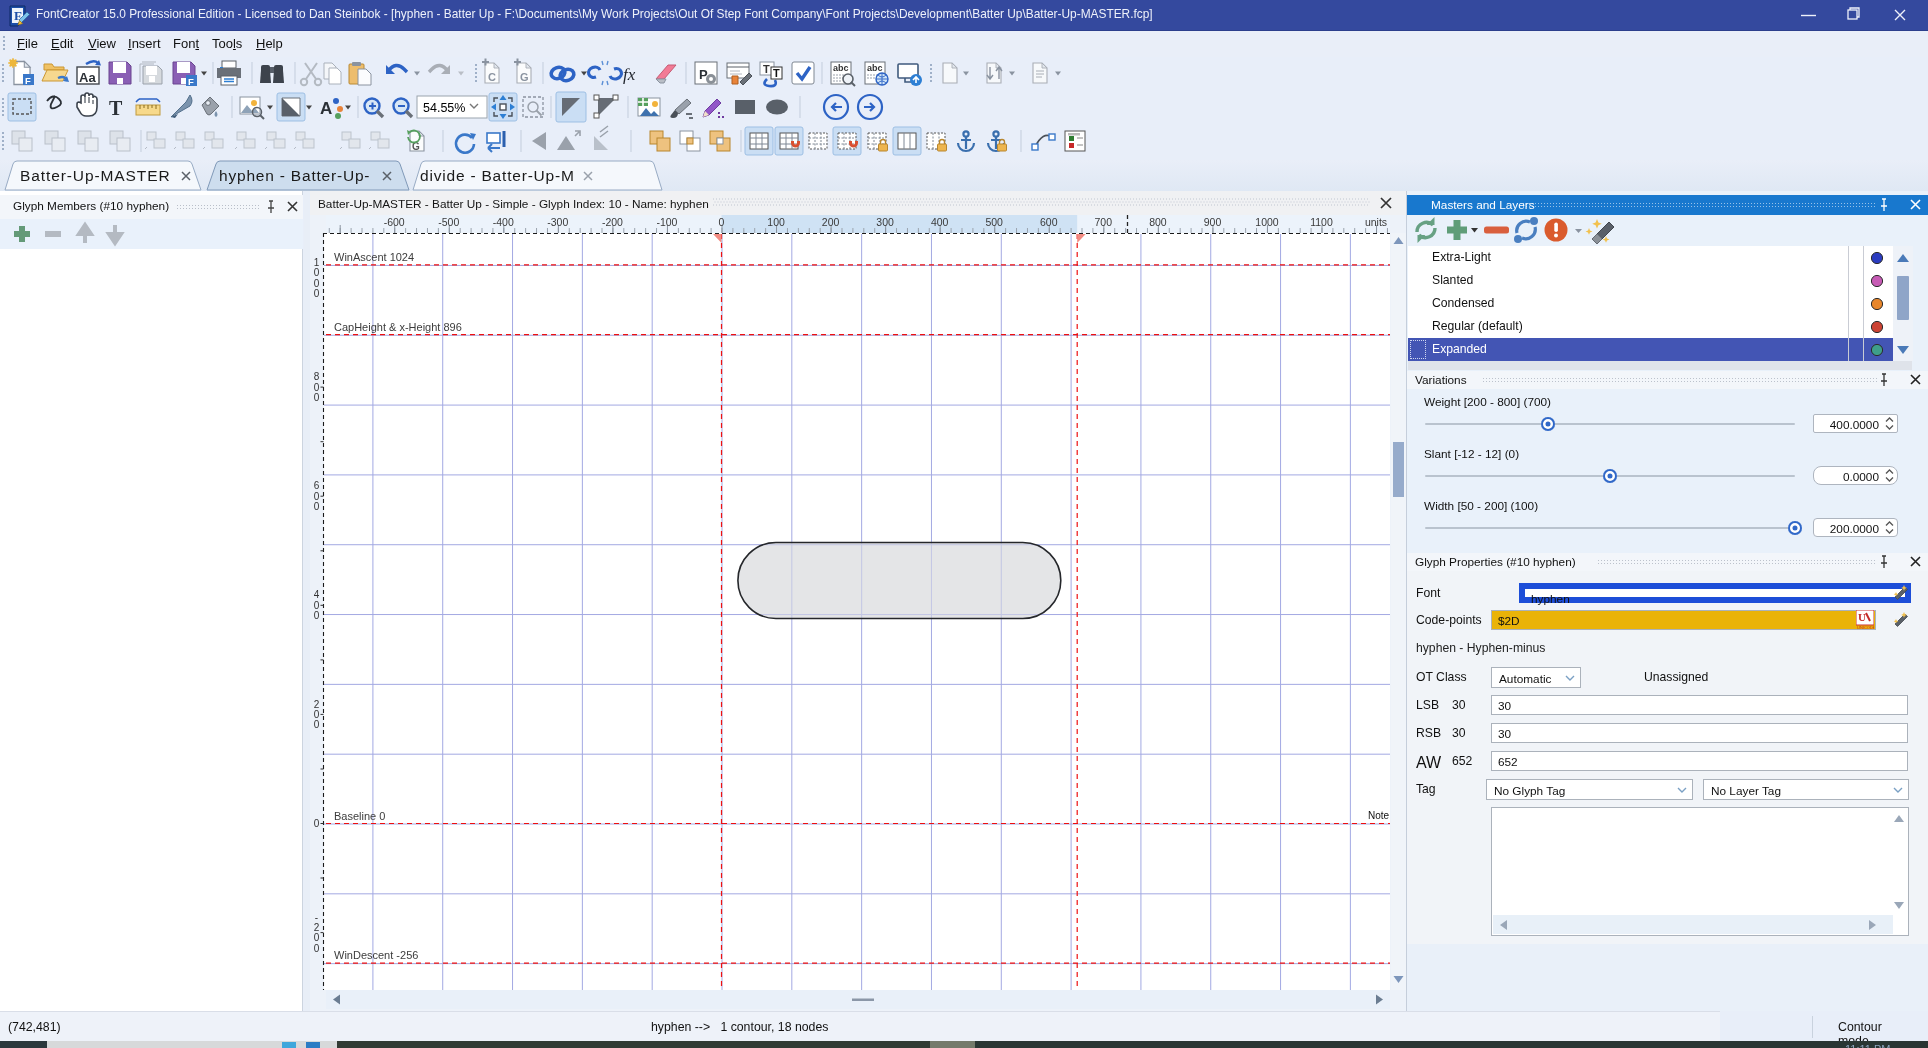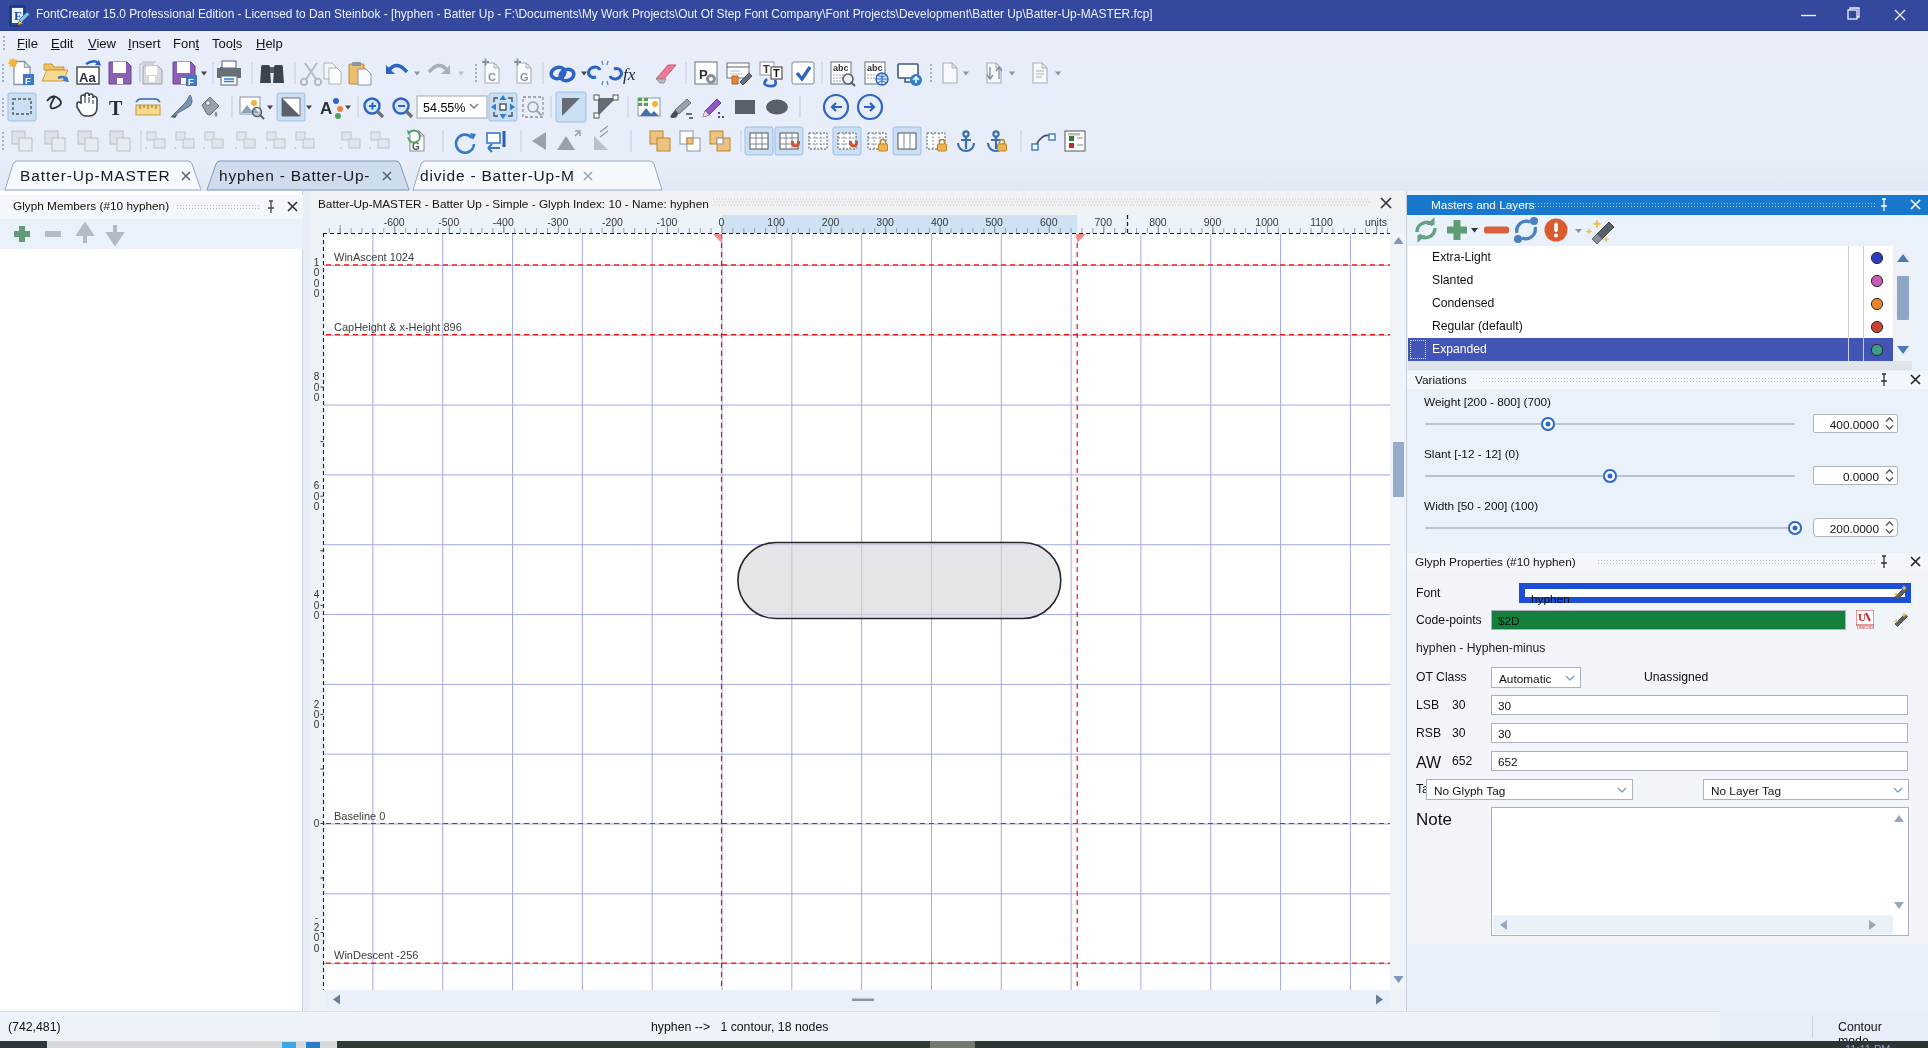--- a/index.html
+++ b/index.html
@@ -762,21 +762,21 @@
 <div class="abs" style="left:1813px;top:414px;width:85px;height:19px;background:#fff;border:1px solid #aeb5bf;border-radius:2px">
     <div class="abs" style="right:18px;top:3px;font-size:11.8px">400.0000</div>
   </div>
 <svg class="abs" style="left:1884px;top:415px" width="11" height="17" viewBox="0 0 11 17">
     <path d="M2 6.5 l3.5 -3.5 3.5 3.5" fill="none" stroke="#555" stroke-width="1.3"></path>
     <path d="M2 10.5 l3.5 3.5 3.5 -3.5" fill="none" stroke="#555" stroke-width="1.3"></path>
   </svg>
 <div class="abs" style="left:1424px;top:447px;font-size:11.8px">Slant [-12 - 12] (0)</div>
 <div class="abs" style="left:1425px;top:475px;width:370px;height:2px;background:#b9c3ce;border-radius:1px"></div>
 <div class="abs" style="left:1603px;top:469px;width:14px;height:14px;border-radius:50%;background:#3068c8;box-shadow:inset 0 0 0 2px #3068c8, inset 0 0 0 4.5px #fff"></div>
-<div class="abs" style="left:1813px;top:466px;width:85px;height:19px;background:#fff;border:1px solid #aeb5bf;border-radius:2px">
+<div class="abs" style="left:1813px;top:466px;width:85px;height:19px;background:#fff;border:1px solid #aeb5bf;border-radius:8px">
     <div class="abs" style="right:18px;top:3px;font-size:11.8px">0.0000</div>
   </div>
 <svg class="abs" style="left:1884px;top:467px" width="11" height="17" viewBox="0 0 11 17">
     <path d="M2 6.5 l3.5 -3.5 3.5 3.5" fill="none" stroke="#555" stroke-width="1.3"></path>
     <path d="M2 10.5 l3.5 3.5 3.5 -3.5" fill="none" stroke="#555" stroke-width="1.3"></path>
   </svg>
 <div class="abs" style="left:1424px;top:499px;font-size:11.8px">Width [50 - 200] (100)</div>
 <div class="abs" style="left:1425px;top:527px;width:370px;height:2px;background:#b9c3ce;border-radius:1px"></div>
 <div class="abs" style="left:1788px;top:521px;width:14px;height:14px;border-radius:50%;background:#3068c8;box-shadow:inset 0 0 0 2px #3068c8, inset 0 0 0 4.5px #fff"></div>
 <div class="abs" style="left:1813px;top:518px;width:85px;height:19px;background:#fff;border:1px solid #aeb5bf;border-radius:4px">
@@ -800,21 +800,21 @@
     <div class="abs" style="left:6px;top:3px;font-size:11.8px">hyphen</div>
   </div>
 <svg class="abs" style="left:1892px;top:584px" width="18" height="18" viewBox="0 0 18 18">
     <path d="M3 15 L13 5 l2.5 2.5 L5.5 17.5 z" fill="#5a6068" stroke="#42474e" stroke-width=".8" transform="translate(0,-2)"></path>
     <g fill="#f2c14e">
       <path d="M12 1 l.9 2 2 .9 -2 .9 -.9 2 -.9 -2 -2 -.9 2 -.9 z"></path>
       <path d="M4 8 l.7 1.6 1.6 .7 -1.6 .7 -.7 1.6 -.7 -1.6 -1.6 -.7 1.6 -.7 z"></path>
     </g>
   </svg>
 <div class="abs" style="left:1416px;top:613px;font-size:12.2px;color:#111">Code-points</div>
-<div class="abs" style="left:1491px;top:610px;width:355px;height:20px;background:#15803d;border:1px solid #abb2bb">
+<div class="abs" style="left:1491px;top:610px;width:385px;height:20px;background:#eab308;border:1px solid #abb2bb">
     <div class="abs" style="left:6px;top:3px;font-size:11.8px">$2D</div>
   </div>
 <svg class="abs" style="left:1856px;top:610px" width="18" height="20" viewBox="0 0 18 20">
 <rect x="0" y="0" width="18" height="15" fill="#fff" stroke="#c33"></rect>
 <text x="2" y="11" font-size="11" font-weight="bold" fill="#c42b28" font-family="Liberation Serif,serif">U</text>
 <path d="M10 3 l4 8" stroke="#c42b28" stroke-width="2"></path>
 <text x="1" y="19" font-size="4" fill="#c42b28">UNICODE</text>
   </svg>
 <svg class="abs" style="left:1892px;top:611px" width="18" height="18" viewBox="0 0 18 18">
     <path d="M3 15 L13 5 l2.5 2.5 L5.5 17.5 z" fill="#5a6068" stroke="#42474e" stroke-width=".8" transform="translate(0,-2)"></path>
@@ -841,33 +841,33 @@
 <div class="abs" style="left:1452px;top:726px;font-size:12.2px;color:#111">30</div>
 <div class="abs" style="left:1491px;top:723px;width:417px;height:20px;background:#fff;border:1px solid #abb2bb">
     <div class="abs" style="left:6px;top:3px;font-size:11.8px">30</div>
   </div>
 <div class="abs" style="left:1416px;top:754px;font-size:16px;color:#111">AW</div>
 <div class="abs" style="left:1452px;top:754px;font-size:12.2px;color:#111">652</div>
 <div class="abs" style="left:1491px;top:751px;width:417px;height:20px;background:#fff;border:1px solid #abb2bb">
     <div class="abs" style="left:6px;top:3px;font-size:11.8px">652</div>
   </div>
 <div class="abs" style="left:1416px;top:782px;font-size:12.2px;color:#111">Tag</div>
-<div class="abs" style="left:1426px;top:779px;width:207px;height:21px;background:#fff;border:1px solid #abb2bb">
+<div class="abs" style="left:1486px;top:779px;width:207px;height:21px;background:#fff;border:1px solid #abb2bb">
     <div class="abs" style="left:7px;top:4px;font-size:11.8px">No Glyph Tag</div>
     <svg class="abs" style="right:5px;top:7px" width="10" height="7">
       <path d="M1 1 l4 4 4 -4" fill="none" stroke="#7aa0c4" stroke-width="1.4"></path>
     </svg>
   </div>
 <div class="abs" style="left:1703px;top:779px;width:206px;height:21px;background:#fff;border:1px solid #abb2bb">
     <div class="abs" style="left:7px;top:4px;font-size:11.8px">No Layer Tag</div>
     <svg class="abs" style="right:5px;top:7px" width="10" height="7">
       <path d="M1 1 l4 4 4 -4" fill="none" stroke="#7aa0c4" stroke-width="1.4"></path>
     </svg>
   </div>
-<div class="abs" style="left:1416px;top:810px;font-size:17px;color:#111">Note</div>
+<div class="abs" style="left:1368px;top:810px;font-size:10px;color:#111">Note</div>
 <div class="abs" style="left:1491px;top:807px;width:418px;height:129px;background:#fff;border:1px solid #abb2bb">
 <svg class="abs" style="right:3px;top:5px" width="12" height="100">
       <path d="M6 2 l5 7 h-10 z" fill="#9aa7b8"></path>
       <path d="M6 96 l5 -7 h-10 z" fill="#9aa7b8"></path>
     </svg>
 <div class="abs" style="left:1px;bottom:1px;width:400px;height:19px;background:#e8f0f8"></div>
 <svg class="abs" style="left:6px;bottom:5px" width="380" height="10">
       <path d="M2 5 l7 -5 v10 z" fill="#9aa7b8"></path>
       <path d="M378 5 l-7 -5 v10 z" fill="#9aa7b8"></path>
     </svg>

